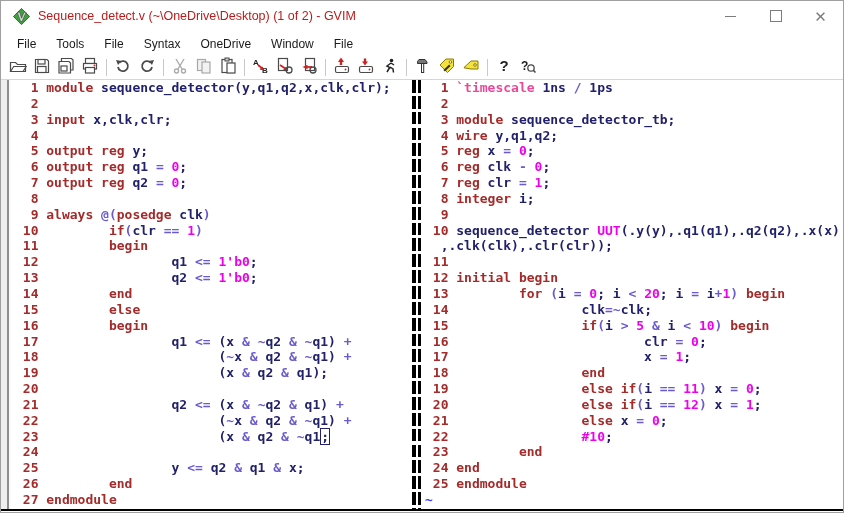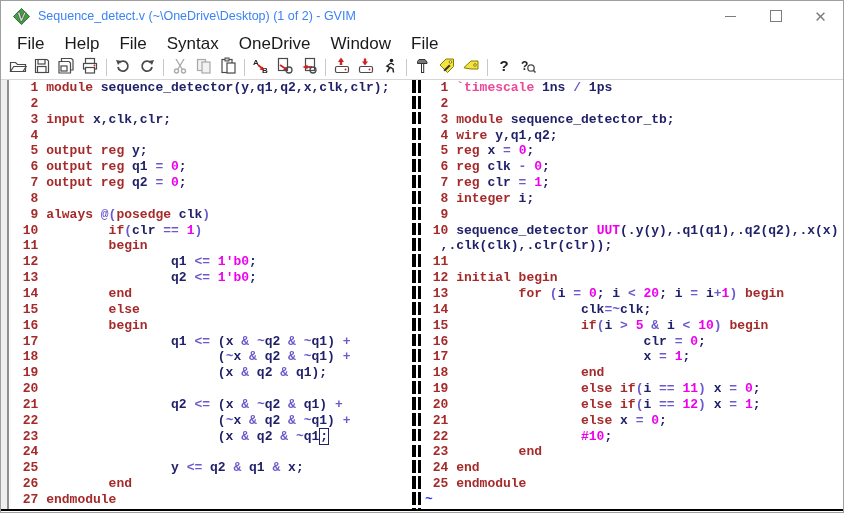--- a/index.html
+++ b/index.html
@@ -1,48 +1,48 @@
 <!DOCTYPE html>
 <html><head>
 <meta charset="utf-8">
 <style>
   html,body{margin:0;padding:0;background:#ddd;}
   .window{position:relative;width:844px;height:513px;background:#fff;border:1px solid #9f9f9f;
           box-sizing:border-box;font-family:"Liberation Sans",sans-serif;overflow:hidden;}
   
   .titlebar{height:30px;display:flex;align-items:center;background:#fff;}
   .title-icon{margin:0 8px 0 12px;width:17px;height:17px;flex:0 0 auto;}
-  .title-text{font-size:12.5px;color:#3b82f6;flex:1 1 auto;white-space:nowrap;overflow:hidden;}
+  .title-text{font-size:12.5px;color:#b91c1c;flex:1 1 auto;white-space:nowrap;overflow:hidden;}
   .win-controls{display:flex;height:100%;}
   .win-btn{width:45px;height:100%;display:flex;align-items:center;justify-content:center;}
   .min-glyph{width:11px;height:1px;background:#7d7d7d;}
   .max-glyph{width:10px;height:10px;border:1px solid #7d7d7d;}
   .close-glyph{color:#7d7d7d;font-size:15px;line-height:1;}
   
   .menubar{height:25px;display:flex;align-items:center;padding-left:6px;background:#fff;}
-  .menu-item{font-size:17px;color:#1a1a1a;padding:3px 10px;white-space:nowrap;}
+  .menu-item{font-size:12px;color:#1a1a1a;padding:3px 10px;white-space:nowrap;}
   
   .toolbar{height:23px;display:flex;align-items:center;padding-left:5px;background:#fff;}
   .tb-btn{width:24px;height:21px;display:flex;align-items:center;justify-content:center;flex:0 0 auto;}
   .tb-btn svg{width:18px;height:18px;}
   .tb-sep{width:1px;height:17px;background:#c9c9c9;margin:0 4px;flex:0 0 auto;}
   
   .editor{position:absolute;top:78px;left:0;width:844px;height:429px;display:flex;
           background:#fff;border-top:1px solid #d6d6d6;border-bottom:2px solid #000;box-sizing:content-box;}
   .gutter{width:10px;background:#efefef;flex:0 0 auto;
           background-image:linear-gradient(to right,#efefef 0 6px,#8e8e8e 6px 8px,#fbfbfb 8px 10px);}
   .pane{font-family:"DejaVu Sans Mono",monospace;font-size:13px;font-weight:bold;
         line-height:15.85px;white-space:pre;overflow:hidden;flex:0 0 auto;}
   .pane.left{width:395px;padding-left:4px;}
   .pane.right{width:420px;padding-left:2px;}
   .divider{width:13px;flex:0 0 auto;background:#fff;padding:0 2px;box-sizing:border-box;}
   .divider .bars{height:100%;position:relative;
         background:repeating-linear-gradient(to bottom,#000 0 12.8px,#fff 12.8px 15.85px);}
   .divider .bars::after{content:"";position:absolute;left:3.5px;top:0;bottom:0;width:2px;background:#fff;}
-  .row{height:15.85px;font-family:Liberation Mono, monospace;}
+  .row{height:15.85px;}
   .ln{display:inline-block;width:3ch;margin-right:1ch;text-align:right;color:#a52a2a;}
   .ln.w{width:1ch;}
   .s-k{color:#a52a2a;}
   .s-n{color:#21216b;}
   .s-o{color:#6a5acd;}
   .s-m{color:#ee00ee;}
   .s-p{color:#ec4899;}
   .s-t{color:#3333ff;}
   .s-c{color:#21216b;border:1px solid #21216b;}
 </style>
@@ -67,21 +67,21 @@
           <span class="max-glyph"></span>
         </div>
       <div class="win-btn">
           <span class="close-glyph">✕</span>
         </div>
     </div>
   </div>
 
   <div class="menubar" id="menubar">
       <div class="menu-item">File</div>
-      <div class="menu-item">Help</div>
+      <div class="menu-item">Tools</div>
       <div class="menu-item">File</div>
       <div class="menu-item">Syntax</div>
       <div class="menu-item">OneDrive</div>
       <div class="menu-item">Window</div>
       <div class="menu-item">File</div>
     </div>
 
   <div class="toolbar" id="toolbar">
       <div class="tb-btn">
         <span><svg viewBox="0 0 18 18">

